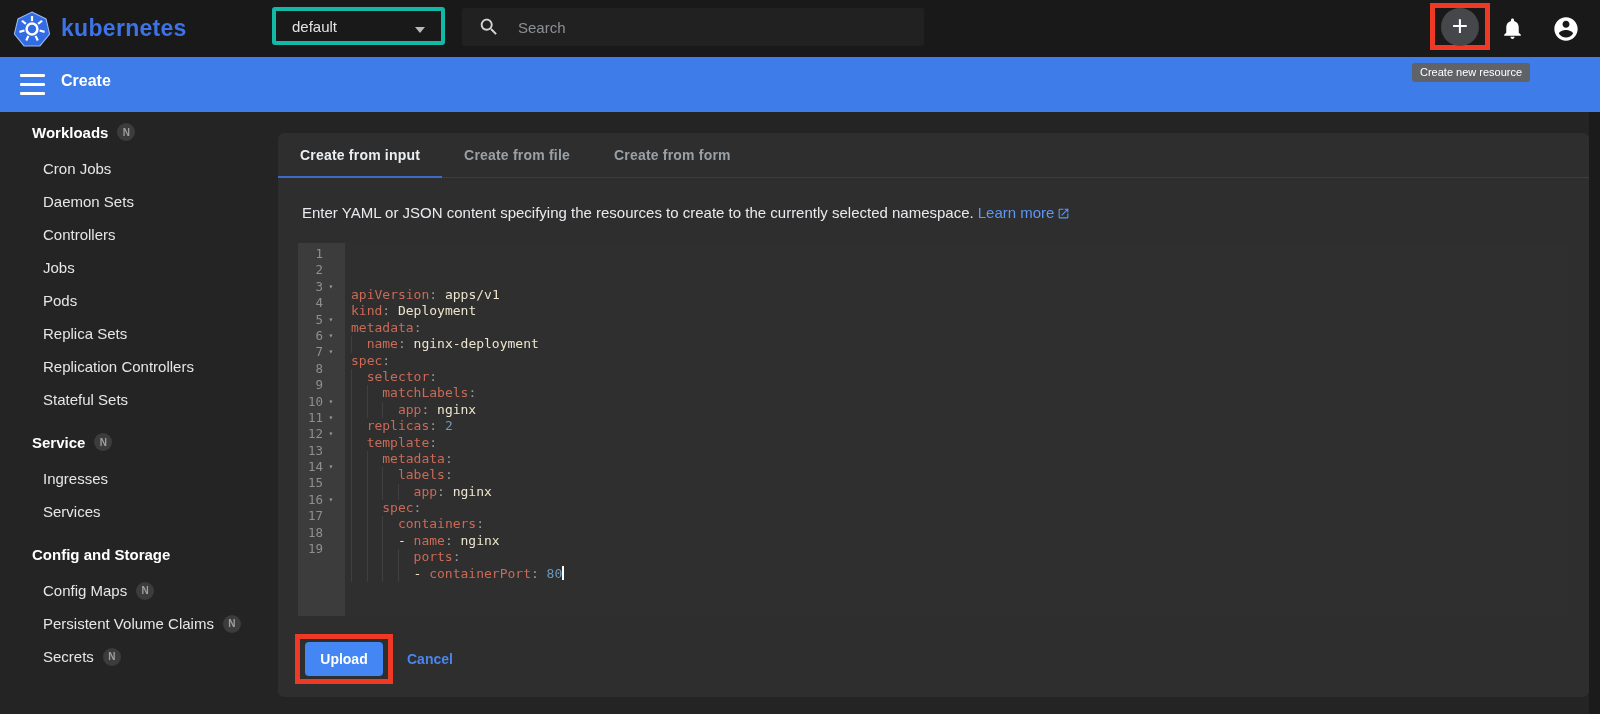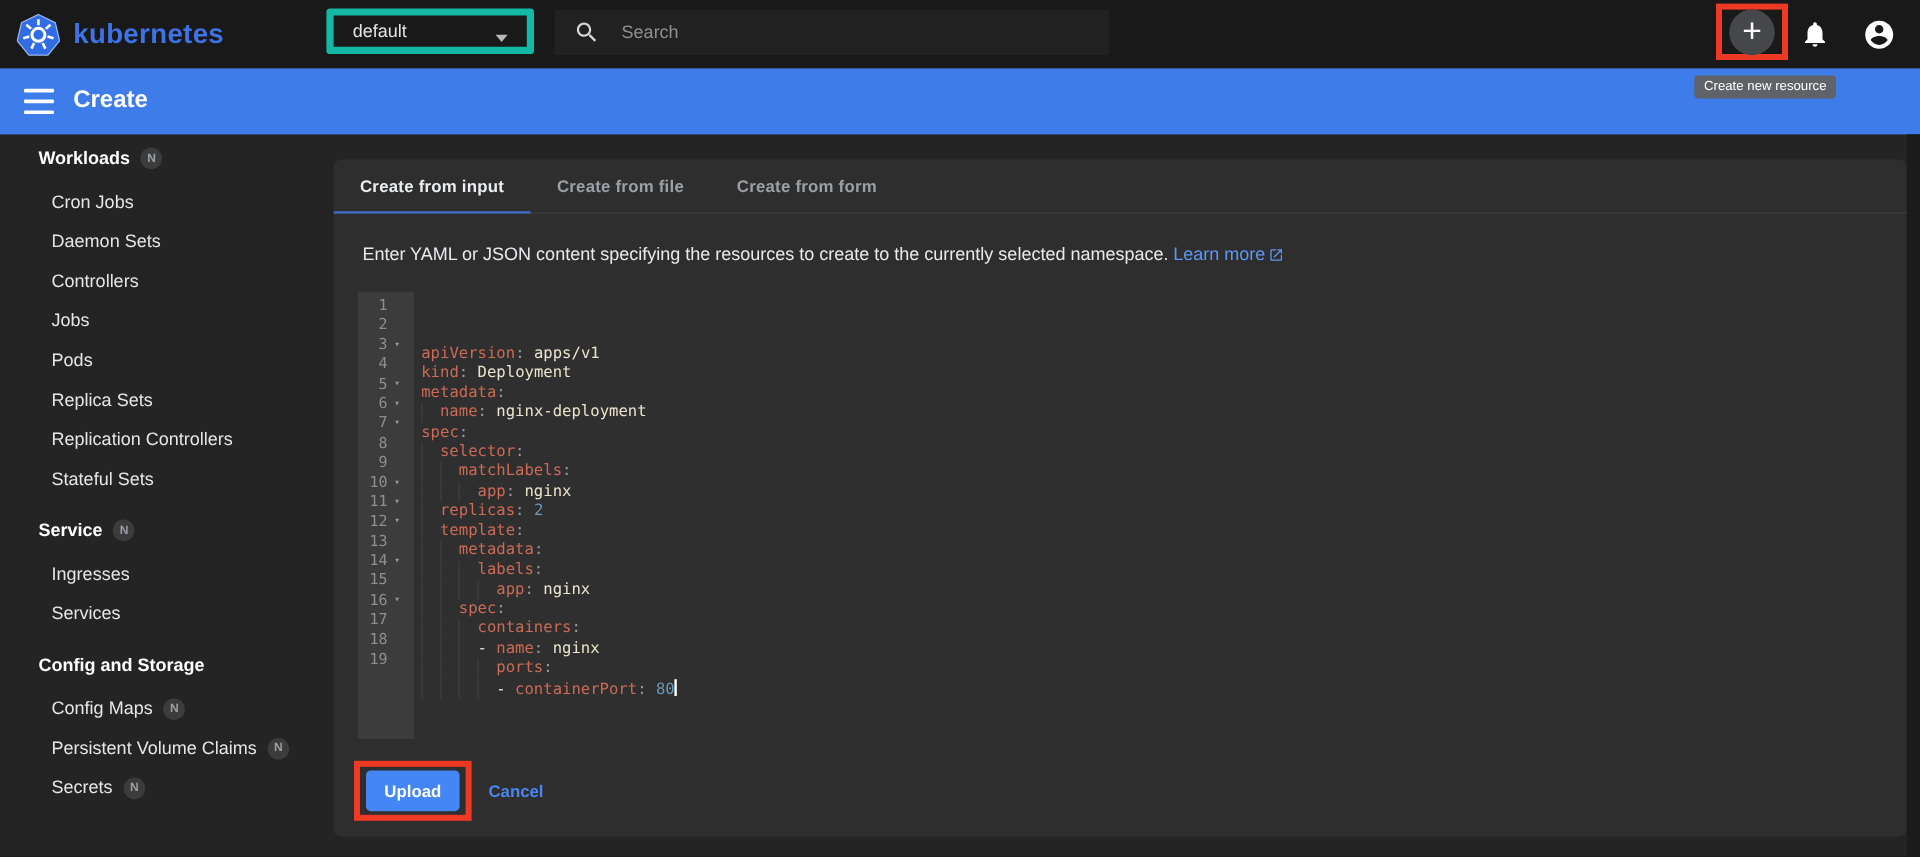--- a/index.html
+++ b/index.html
@@ -5,21 +5,21 @@
   * { margin:0; padding:0; box-sizing:border-box; }
   body { background:#111; }
   .screen { position:relative; width:1600px; height:714px; overflow:hidden;
             background:#242424; font-family:"Liberation Sans", sans-serif; }
 
   
   .topbar { position:absolute; left:0; top:0; width:1600px; height:57px; background:#191919; }
   .brand { position:absolute; left:14px; top:0; height:57px; display:flex; align-items:center; gap:11px; cursor:pointer; }
   .brand-name { font-size:23px; font-weight:bold; color:#3d73e6; letter-spacing:.3px; }
   .ns-select { position:absolute; left:272px; top:7px; width:173px; height:38px;
-               border:6px solid #14b8a6; border-radius:3px; display:flex; align-items:center;
+               border:4px solid #14b8a6; border-radius:3px; display:flex; align-items:center;
                padding:0 16px; color:#e3e3e3; font-size:15px; cursor:pointer; }
   .ns-caret { position:absolute; right:16px; top:16px; width:0; height:0;
               border-left:5px solid transparent; border-right:5px solid transparent;
               border-top:6px solid #b9b9b9; }
   .search { position:absolute; left:462px; top:8px; width:462px; height:38px; background:#212121;
             display:flex; align-items:center; padding:0 16px; gap:18px; border-radius:2px;justify-content:center; }
   .search input { flex:1; background:transparent; border:none; outline:none; color:#e8e8e8; font-size:15px;
                   font-family:"Liberation Sans", sans-serif; }
   .search input::placeholder { color:#8d9095; }
 
@@ -29,21 +29,21 @@
               display:flex; align-items:center; justify-content:center; font-size:28px; font-weight:300;
               cursor:pointer; line-height:1; padding-bottom:2px; }
   .icon-btn { position:absolute; top:0; height:57px; display:flex; align-items:center; cursor:pointer; }
   .bell { left:1500px; } .account { left:1552px; }
 
   
   .bluebar { position:absolute; left:0; top:57px; width:1600px; height:55px; background:#3e7ce9; }
   .hamburger { position:absolute; left:20px; top:17px; width:25px; height:21px; cursor:pointer;
                display:flex; flex-direction:column; justify-content:space-between; }
   .hamburger i { display:block; height:3px; background:#fff; border-radius:1px; }
-  .page-title { position:absolute; left:61px; top:15px; font-size:20px; font-weight:bold; color:#fff; }
+  .page-title { position:absolute; left:61px; top:15px; font-size:16px; font-weight:bold; color:#fff; }
   .tooltip { position:absolute; left:1412px; top:63px; height:19px; padding:0 8px; background:#5f6368;
              color:#fff; font-size:11px; line-height:19px; border-radius:3px; white-space:nowrap; z-index:5; }
 
   
   .scroll-track { position:absolute; right:0; top:112px; width:11px; height:602px; background:#1b1b1b; cursor:pointer; }
 
   .sidebar { position:absolute; left:0; top:112px; width:278px; height:602px; }
   .side-header { height:40px; display:flex; align-items:center; padding-left:32px; color:#fff;
                  font-weight:bold; font-size:15px; cursor:pointer; }
   .side-header.spaced { margin-top:6px; }

